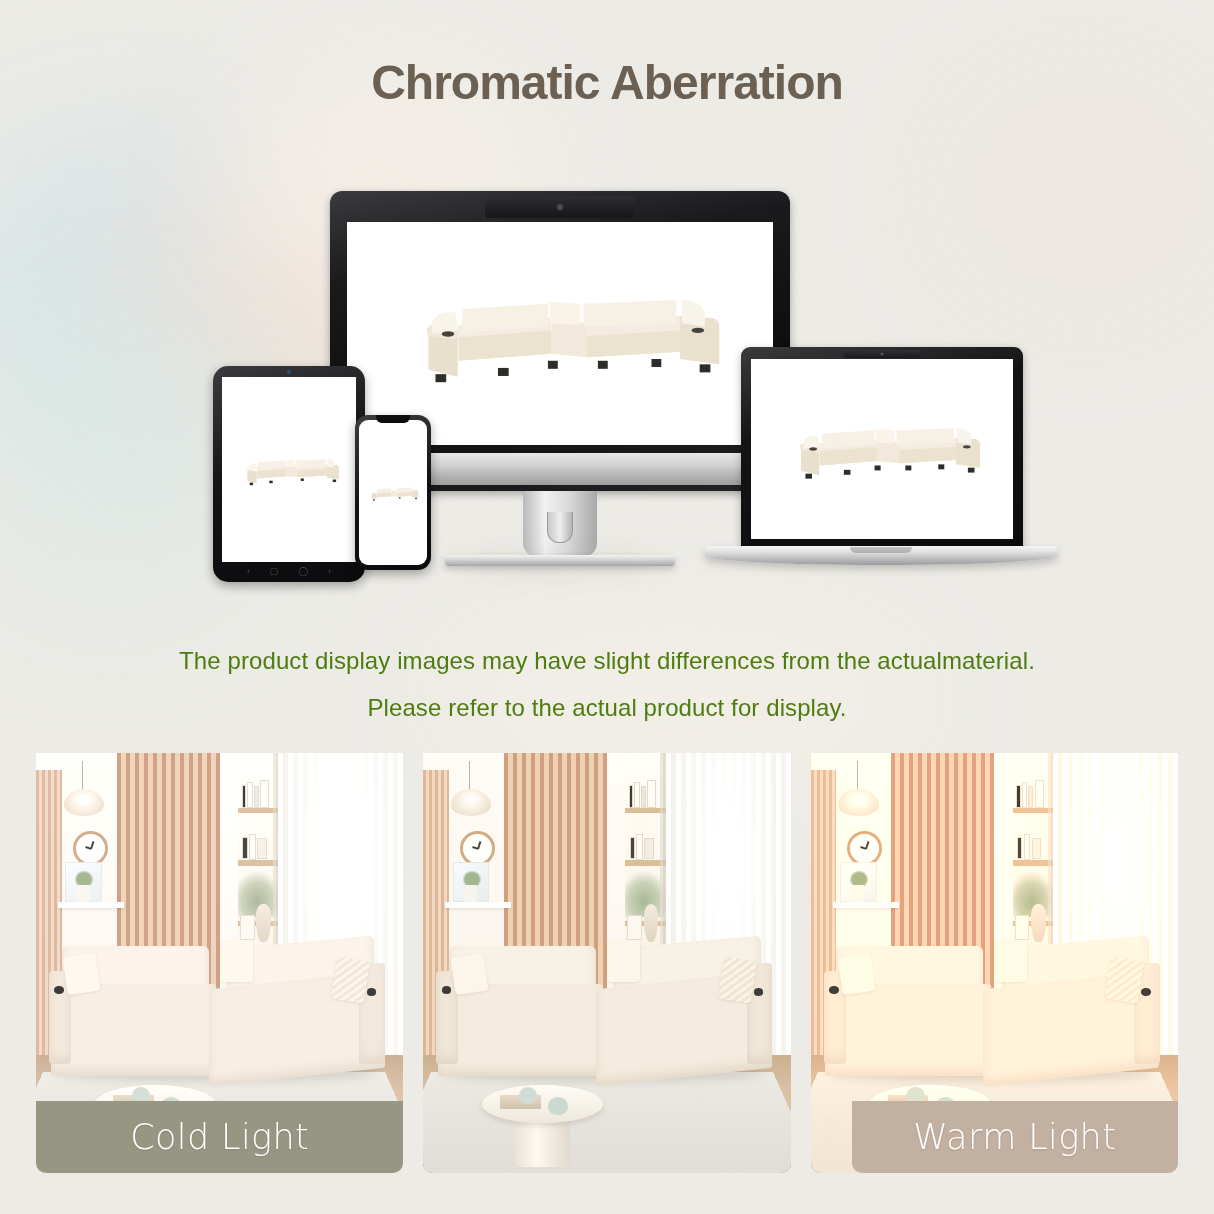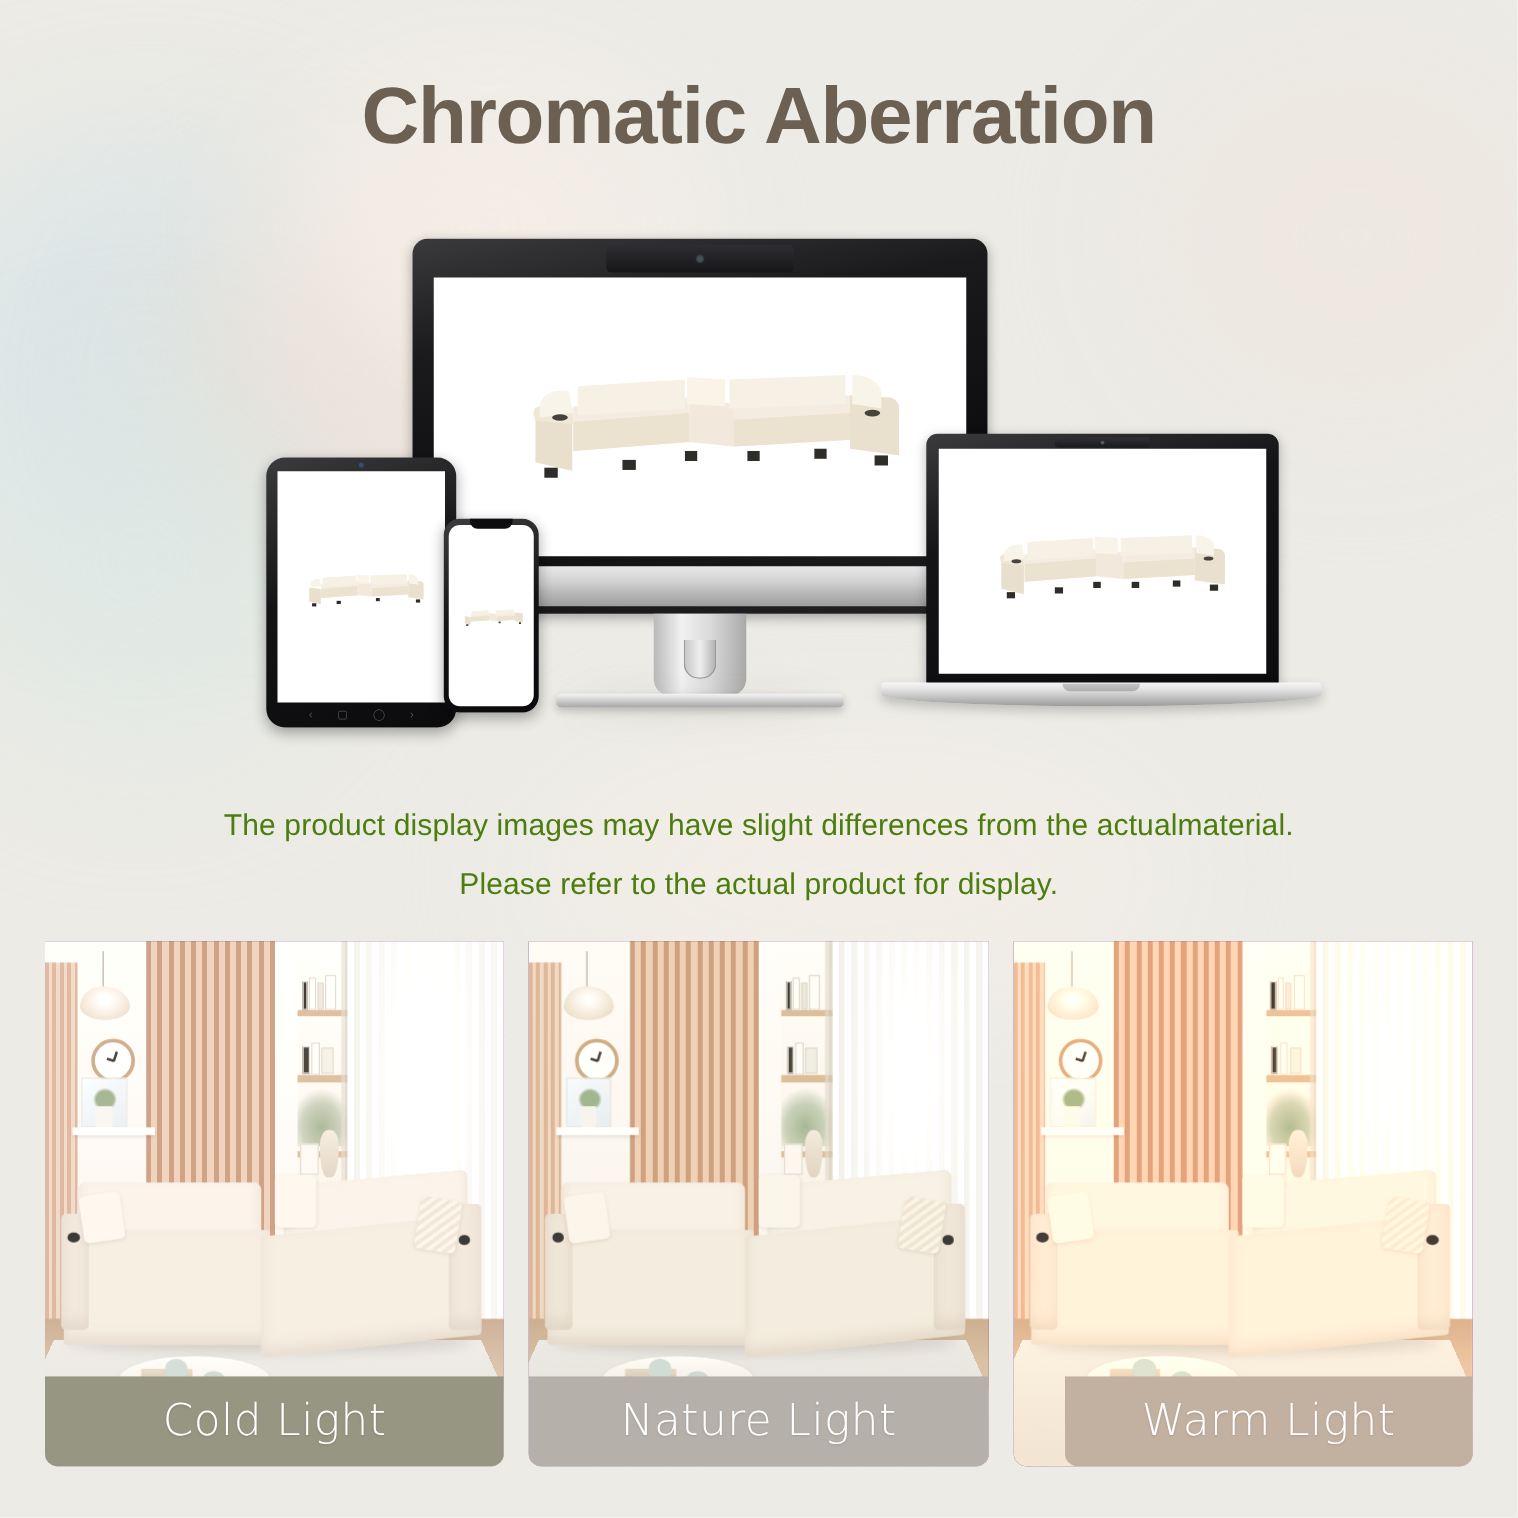--- a/index.html
+++ b/index.html
@@ -24,21 +24,21 @@
   .bw2{ left:120px;  top:170px;  width:300px; height:280px; background:rgba(242,222,210,.55); }
   .bw3{ left:-40px;  top:300px;  width:300px; height:300px; background:rgba(216,232,228,.45); }
   .bw4{ left:230px;  top:60px;   width:320px; height:240px; background:rgba(248,240,232,.7); }
   .bw5{ right:-40px; top:40px;   width:340px; height:300px; background:rgba(238,230,222,.6); }
   .bw6{ left:420px;  top:600px;  width:520px; height:200px; background:rgba(246,240,232,.6); }
 
   
   .title{
     position:absolute; left:0; right:0; top:55px;
     text-align:center;
-    font-size:64px; font-weight:bold;
+    font-size:48px; font-weight:bold;
     letter-spacing:-1px;
     color:#6b6052;
   }
 
   
   .devices{ position:absolute; left:0; top:175px; width:1214px; height:430px; }
 
   .shadow-soft{
     position:absolute; border-radius:50%;
     background:rgba(120,110,100,.16); filter:blur(13px);
@@ -178,21 +178,21 @@
 
   
   .panels{
     position:absolute; left:36px; top:753px;
     width:1142px; height:420px;
     display:flex; gap:20px;
   }
   .panel{
     position:relative; flex:1 1 0; height:420px;
     border-radius:0 0 10px 10px; overflow:hidden;
-    background:#701a75;
+    background:#737373;
   }
   .photo{ position:absolute; inset:0; overflow:hidden; }
   .photo > .scene{ position:absolute; inset:0; }
 
   .lbl{
     position:absolute; left:0; right:0; bottom:0; height:72px;
     display:flex; align-items:center; justify-content:center;
     border-radius:0 0 10px 10px;
     color:#fff; font-size:35px; letter-spacing:.4px;
     font-family:"DejaVu Sans", sans-serif; font-weight:300;
@@ -569,21 +569,20 @@
           <div class="pillow p1"></div>
           <div class="pillow p2"></div>
           <div class="pillow p3"></div>
           <div class="table-base"></div>
           <div class="table-top"></div>
           <div class="books"></div>
           <div class="cup1"></div>
           <div class="cup2"></div>
         </div>
       </div>
-      <div class="lbl" id="lbl1" style="background: rgb(181, 177, 170);">Nature Light</div>
     </div>
 
     <div class="panel">
       <div class="photo">
         <div class="scene tone-warm">
           <div class="wall-left"></div>
           <div class="slat-narrow"></div>
           <div class="slat-wide"></div>
           <div class="wall-mid"></div>
           <div class="pendant-cord"></div>

